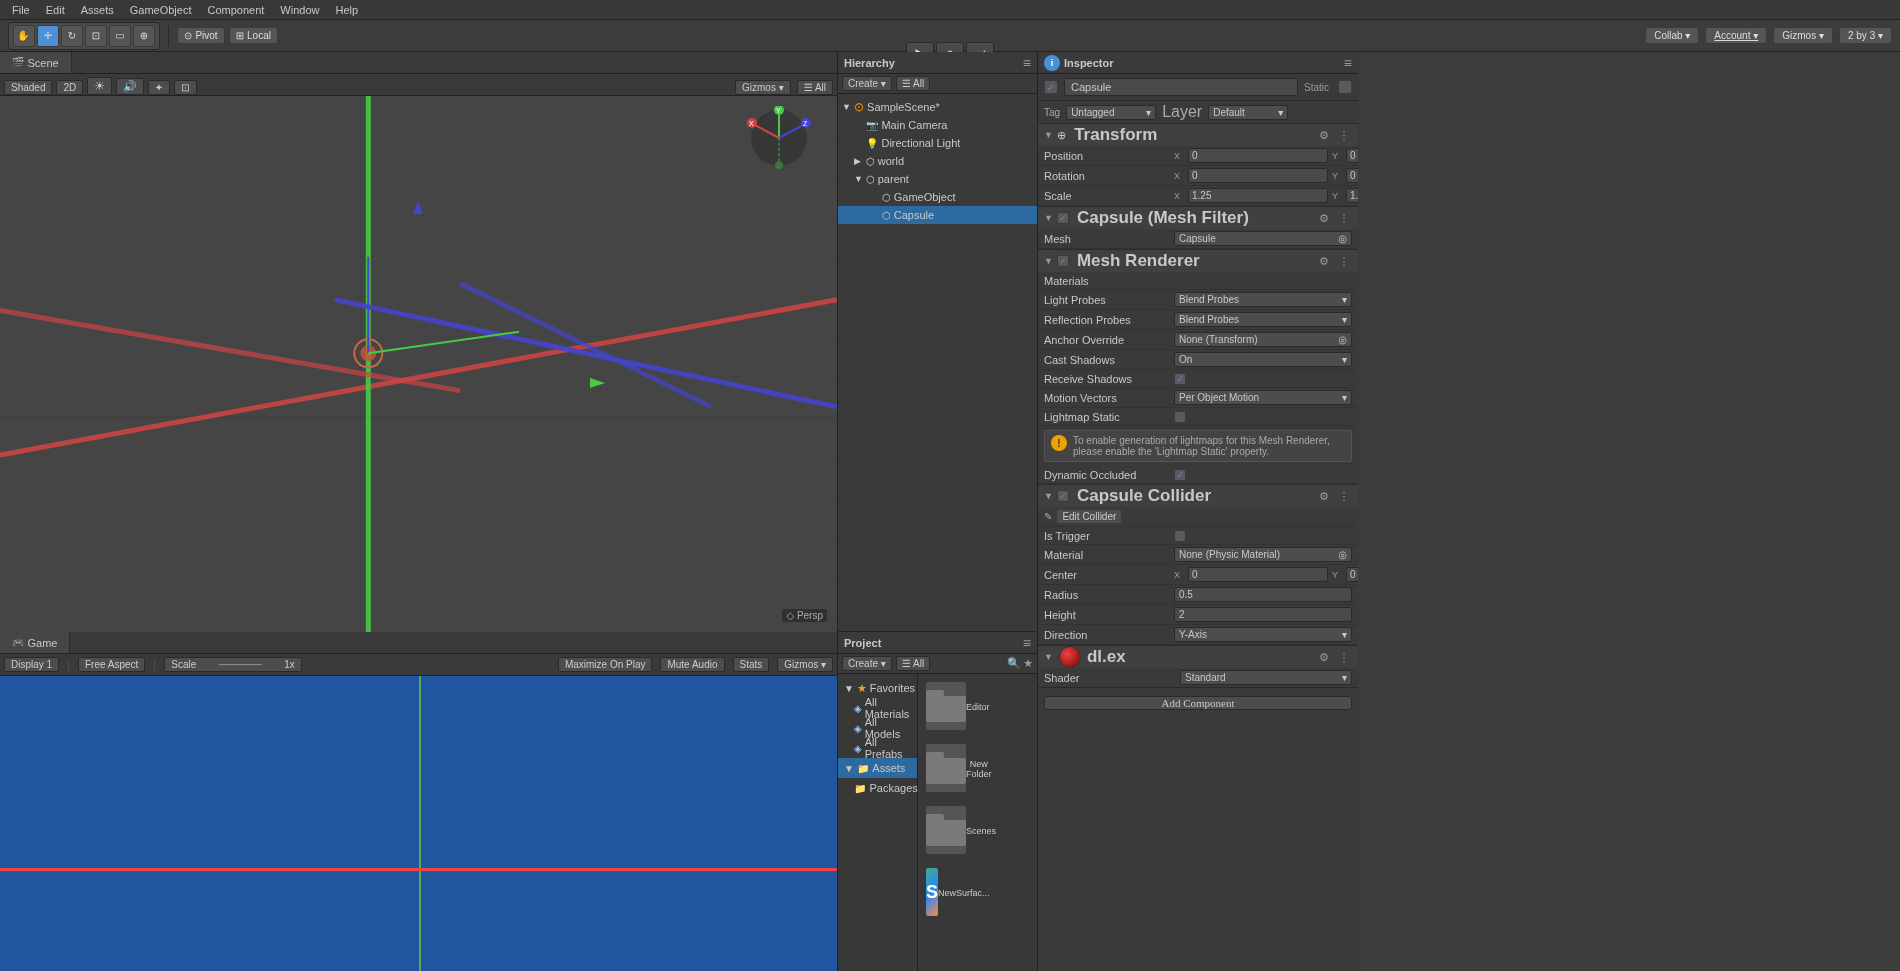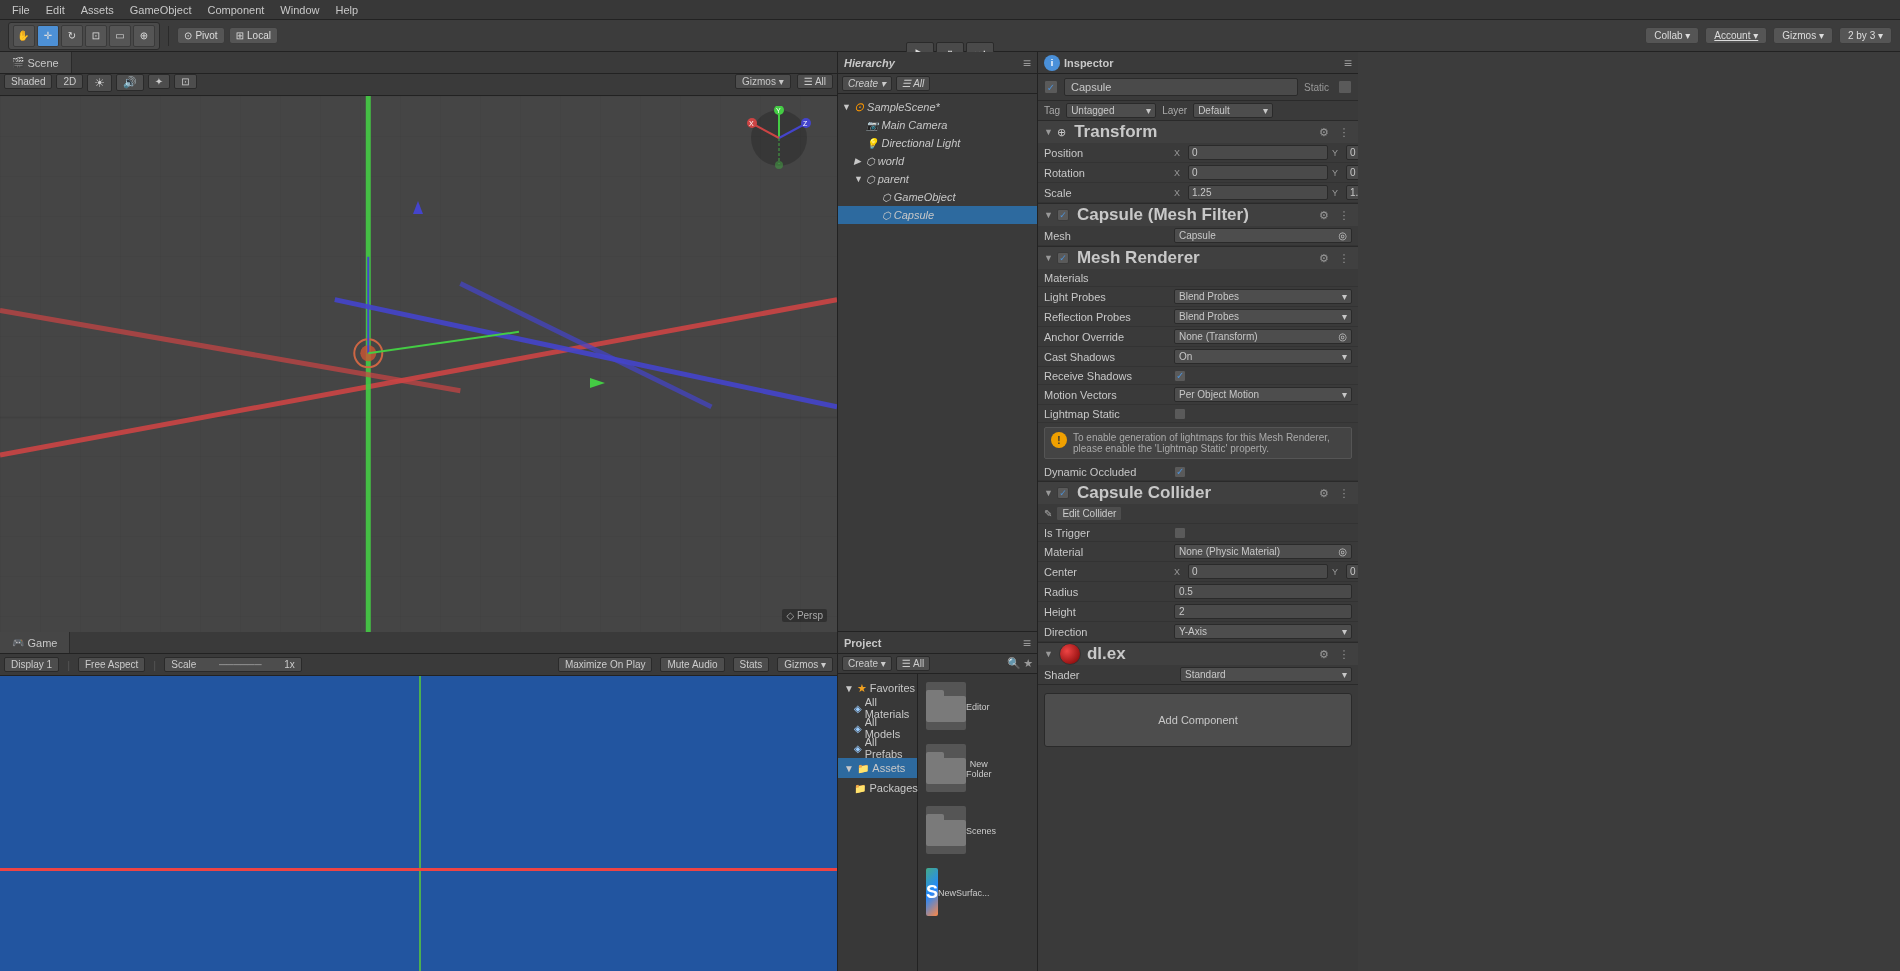--- a/index.html
+++ b/index.html
@@ -181,21 +181,21 @@
       align-items: center;
       background: #464646;
       border-right: 1px solid #2a2a2a;
       cursor: pointer;
       font-size: 11px;
     }
     #scene-toolbar {
       height: 22px;
       background: #3a3a3a;
       display: flex;
-      align-items: flex-start;
+      align-items: flex-end;
       padding: 0 4px;
       gap: 4px;
       border-bottom: 1px solid #222;
     }
     .scene-tool-btn {
       padding: 1px 6px;
       background: #4d4d4d;
       border: 1px solid #2a2a2a;
       border-radius: 2px;
       cursor: pointer;
@@ -278,21 +278,20 @@
       border-right: 1px solid #222;
     }
 
     
     #hierarchy-panel {
       flex: 0 0 580px;
       background: #3a3a3a;
       border-bottom: 1px solid #222;
       display: flex;
       flex-direction: column;
-      font-style: italic;
     }
     #hierarchy-header {
       height: 22px;
       background: #3a3a3a;
       display: flex;
       align-items: center;
       padding: 0 6px;
       border-bottom: 1px solid #222;
     }
     .panel-title {
@@ -604,28 +603,29 @@
       align-items: center;
       padding: 2px 6px;
       gap: 6px;
       border-bottom: 1px solid #2a2a2a;
     }
 
     .add-component-btn {
       display: block;
       width: calc(100% - 12px);
       margin: 8px 6px;
-      padding: 20px;
+      padding: 0;
       background: #4d4d4d;
       border: 1px solid #2a2a2a;
       border-radius: 3px;
       text-align: center;
       cursor: pointer;
       font-size: 11px;
       color: #c8c8c8;
+      font-family: Liberation Serif, serif;
     }
 
     .section-actions {
       margin-left: auto;
       display: flex;
       gap: 4px;
     }
     .section-action-btn {
       width: 16px;
       height: 16px;
@@ -1054,21 +1054,21 @@
       <span class="static-label">Static</span>
       <div class="obj-checkbox" style="margin-left:3px;"></div>
     </div>
 
     <div class="tag-layer-row">
       <span style="font-size:10px; color:#aaa;">Tag</span>
       <div class="inspector-dropdown" style="max-width:90px;">
         <span>Untagged</span>
         <span>▾</span>
       </div>
-      <span style="font-size:10px; color:#aaa;">Layer</span>
+      <span style="font-size:16px; color:#aaa;">Layer</span>
       <div class="inspector-dropdown" style="max-width:80px;">
         <span>Default</span>
         <span>▾</span>
       </div>
     </div>
 
     <div class="inspector-section">
       <div class="inspector-section-header">
         <span class="section-arrow">▼</span>
         <span style="font-size:11px; margin-right:4px;">⊕</span>

